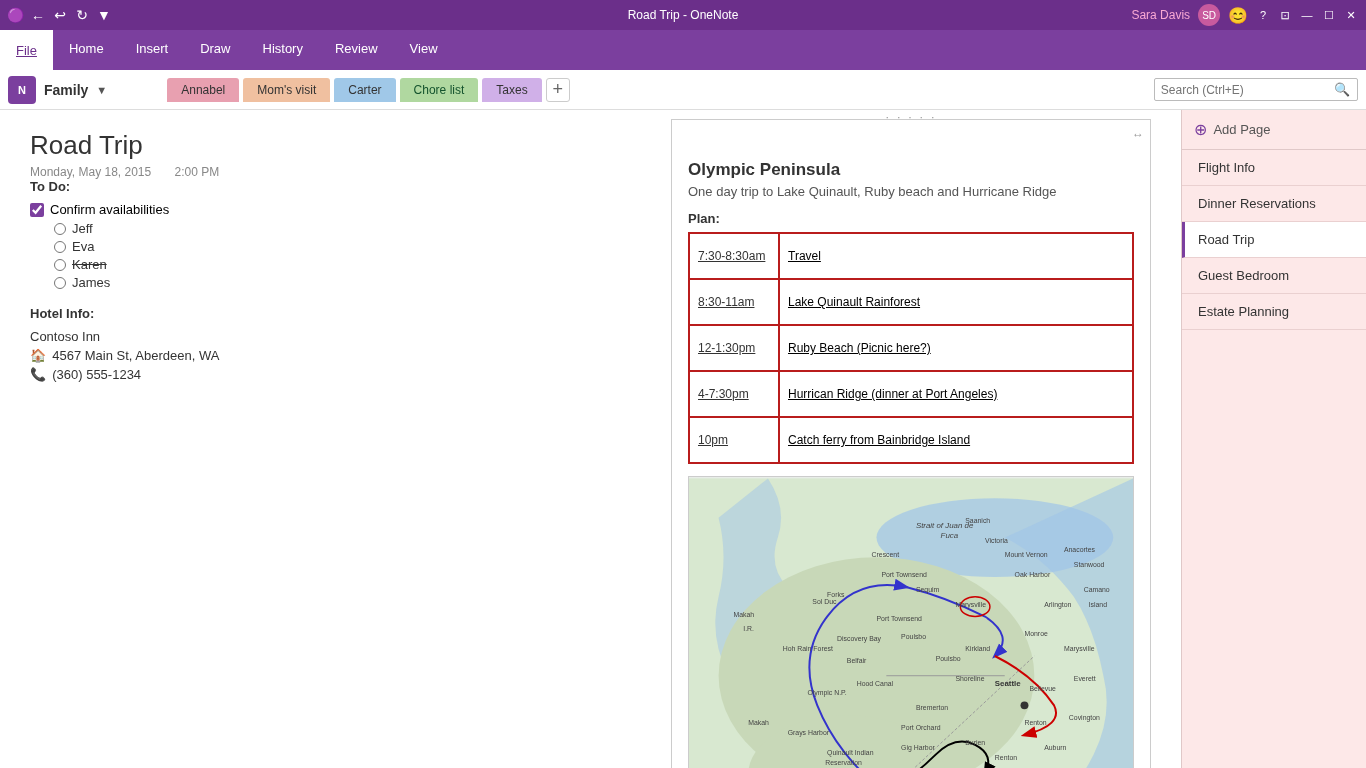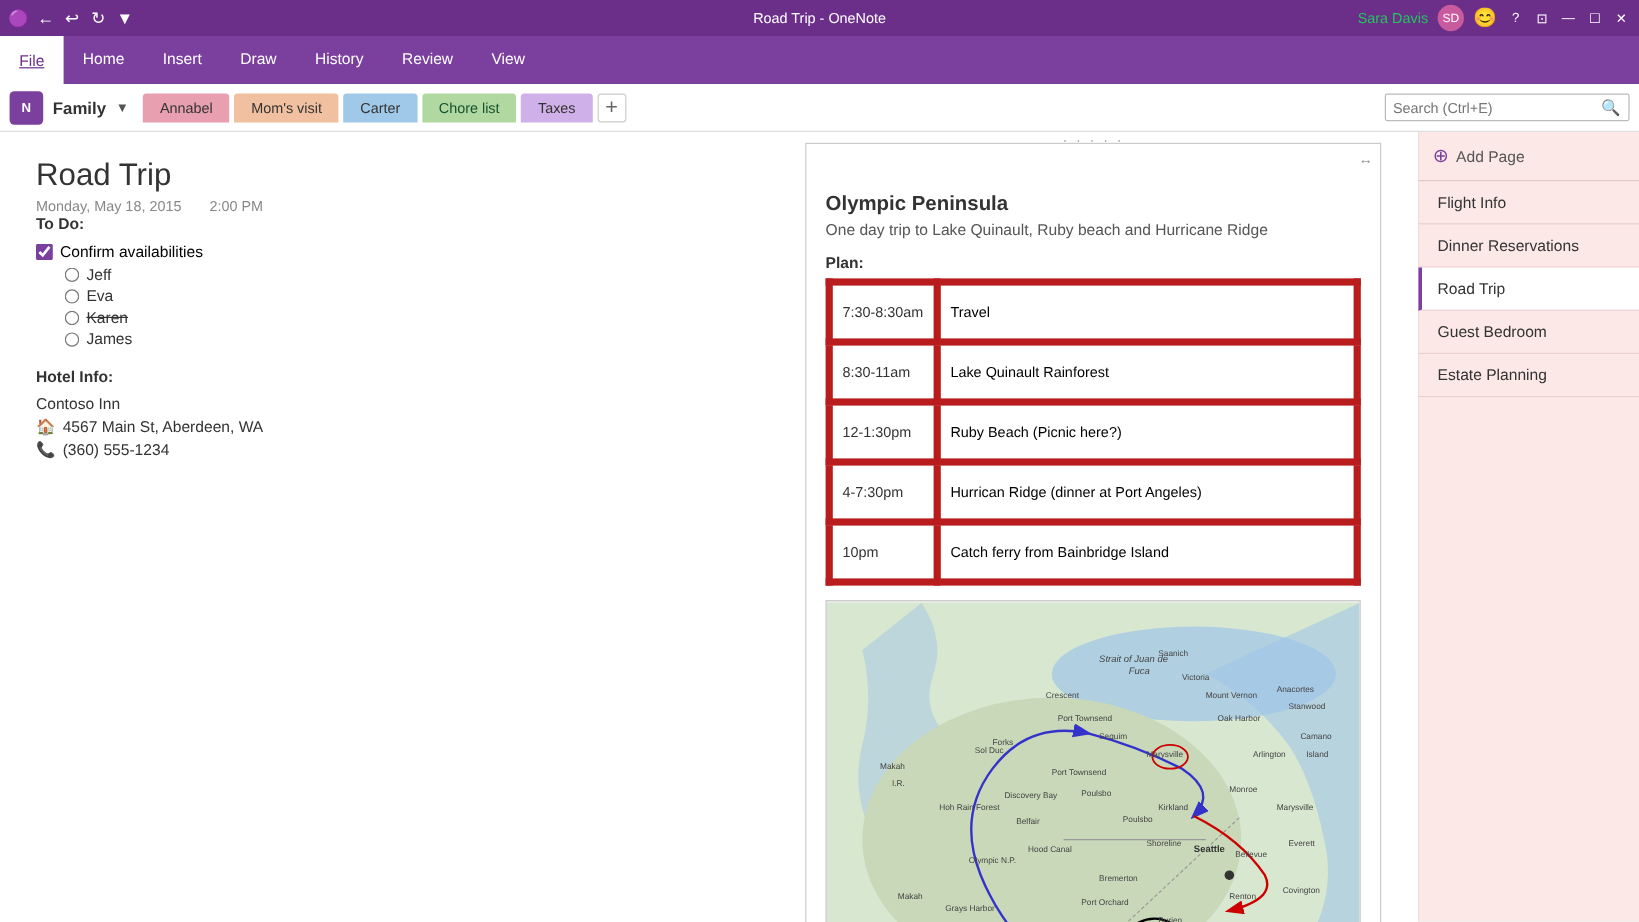--- a/index.html
+++ b/index.html
@@ -52,21 +52,21 @@
     .notebook-logo { width: 28px; height: 28px; background: #7b3f9e; border-radius: 4px; display: flex; align-items: center; justify-content: center; color: white; font-size: 11px; font-weight: bold; margin-right: 4px; }
     .notebook-title { font-size: 14px; font-weight: bold; color: #333; margin-right: 4px; cursor: pointer; }
     .notebook-arrow { color: #555; font-size: 11px; cursor: pointer; margin-right: 8px; }
     .page-tab {
       padding: 5px 14px;
       border-radius: 3px 3px 0 0;
       font-size: 12px;
       cursor: pointer;
       color: #333;
     }
-    .page-tab.annabel { background: #e8a0b0; color: #333; }
+    .page-tab.annabel { background: #e8a0b0; color: #333; margin-left: 48px; }
     .page-tab.momsvisit { background: #f0c0a0; color: #333; }
     .page-tab.carter { background: #a0c8e8; color: #333; }
     .page-tab.chorelist { background: #b0d8a0; color: #14532d; }
     .page-tab.taxes { background: #d0b0e8; color: #333; }
     .tab-add { width: 24px; height: 24px; display: flex; align-items: center; justify-content: center; font-size: 18px; color: #666; cursor: pointer; border: 1px solid #ccc; border-radius: 3px; }
     .search-box {
       margin-left: auto;
       display: flex;
       align-items: center;
       border: 1px solid #bbb;
@@ -125,23 +125,24 @@
     .note-subtitle { font-size: 13px; color: #555; margin-bottom: 12px; }
     .plan-label { font-size: 13px; font-weight: bold; color: #333; margin-bottom: 6px; }
 
     table.schedule {
       border-collapse: collapse;
       width: 100%;
       font-size: 12px;
       margin-bottom: 12px;
     }
     table.schedule td {
-      border: 6px solid #b91c1c;
+      border: 2px solid #b91c1c;
       padding: 15px 8px;
       vertical-align: top;
+      text-decoration: underline;
     }
     table.schedule td:first-child { width: 90px; color: #333; }
 
     .map-img {
       width: 100%;
       height: 360px;
       background: #e8ede8;
       border: 1px solid #ccc;
       position: relative;
       overflow: hidden;
@@ -190,21 +191,21 @@
 <div id="titlebar">
   <div class="title-left">
     <span class="title-icon">🟣</span>
     <span class="title-icon">←</span>
     <span class="title-icon">↩</span>
     <span class="title-icon">↻</span>
     <span class="title-icon">▼</span>
   </div>
   <span class="title-center">Road Trip - OneNote</span>
   <div class="title-right">
-    <span style="font-size:12px;color:#22c55e;">Sara Davis</span>
+    <span style="font-size:12px;color:#f9a8d4;">Sara Davis</span>
     <span style="width:22px;height:22px;background:#c85a9e;border-radius:50%;display:inline-flex;align-items:center;justify-content:center;font-size:10px;color:white;">SD</span>
     <span style="font-size:16px;">😊</span>
     <span class="window-btn">?</span>
     <span class="window-btn">⊡</span>
     <span class="window-btn">—</span>
     <span class="window-btn">☐</span>
     <span class="window-btn">✕</span>
   </div>
 </div>
 

